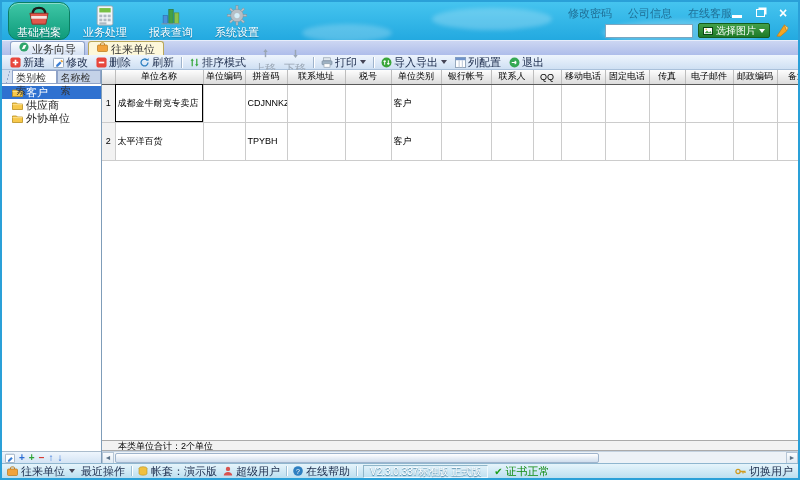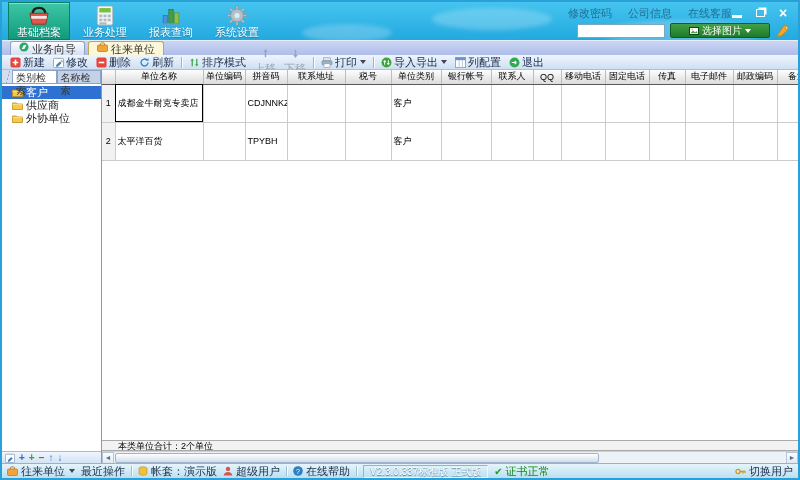--- a/index.html
+++ b/index.html
@@ -6,34 +6,34 @@
   html,body { width:800px; height:480px; overflow:hidden; font-family:"Liberation Sans","DejaVu Sans",sans-serif; }
   .window { width:800px; height:480px; border:2px solid #2aa0d8; display:flex; flex-direction:column; background:#fff; }
 
   
   .titlebar { position:relative; height:38px; background:linear-gradient(#45c4ef,#23a9e0); overflow:hidden; flex:0 0 38px; }
   .cloud { position:absolute; background:rgba(255,255,255,.22); border-radius:50%; filter:blur(2px); }
   .c1 { width:120px; height:22px; left:430px; top:6px; }
   .c2 { width:160px; height:26px; left:600px; top:18px; }
   .c3 { width:90px; height:18px; left:300px; top:22px; }
   .nav { position:absolute; left:6px; top:0; height:38px; display:flex; }
-  .nav-btn { width:62px; height:38px; display:flex; flex-direction:column; align-items:center; justify-content:center; cursor:pointer; border-radius:0; margin-right:4px; }
+  .nav-btn { width:62px; height:38px; display:flex; flex-direction:column; align-items:center; justify-content:center; cursor:pointer; border-radius:10px; margin-right:4px; }
   .nav-btn .nicon { height:22px; display:flex; align-items:flex-end; }
   .nav-btn .nlbl { font-size:11px; color:#fff; text-shadow:0 1px 1px rgba(0,60,90,.5); line-height:13px; }
   .nav-btn.active { background:linear-gradient(#3ec7a6,#0f9b7b); border:1px solid #0a7f64; box-shadow:inset 0 1px 0 rgba(255,255,255,.4); }
   .top-links { position:absolute; top:4px; right:66px; display:flex; gap:16px; }
   .top-links a { font-size:11px; color:#1f6f96; text-decoration:none; cursor:pointer; }
   .win-controls { position:absolute; top:5px; right:8px; display:flex; gap:9px; align-items:center; }
   .wc { width:14px; height:12px; display:flex; align-items:center; justify-content:center; cursor:pointer; }
   .wc-min { width:10px; height:3px; background:#fff; margin-top:6px; }
   .wc-restore { width:9px; height:8px; border:1.5px solid #fff; box-shadow:2px -2px 0 -0.5px #fff; }
   .wc-close { color:#fff; font-size:14px; font-weight:bold; line-height:12px; }
   .search-row { position:absolute; right:8px; top:21px; display:flex; align-items:center; gap:5px; }
   .img-input { width:88px; height:14px; border:1px solid #7aa6c0; background:#fff; font-size:10px; padding:0 3px; }
-  .pick-btn { height:15px; display:flex; align-items:center; gap:3px; background:linear-gradient(#43a047,#1e7a27); border:1px solid #145c1c; border-radius:2px; color:#fff; font-size:10px; padding:0 18px; cursor:pointer; }
+  .pick-btn { height:15px; display:flex; align-items:center; gap:3px; background:linear-gradient(#43a047,#1e7a27); border:1px solid #145c1c; border-radius:2px; color:#fff; font-size:10px; padding:0 4px; cursor:pointer; }
   .pick-caret { width:0; height:0; border-left:3px solid transparent; border-right:3px solid transparent; border-top:4px solid #fff; }
 
   
   .tabrow { height:15px; flex:0 0 15px; background:linear-gradient(#ccd6f2,#aebdea); border-top:1px solid #e7edfb; display:flex; align-items:flex-end; padding-left:8px; }
   .tab { height:14px; display:flex; align-items:flex-start; gap:3px; font-size:11px; color:#333; padding:0 8px; border:1px solid #8fa3c8; border-bottom:none; border-radius:3px 3px 0 0; background:linear-gradient(#fbfdff,#d4e0f2); cursor:pointer; margin-right:3px; }
   .tab.active { background:#fdf7da; border-color:#b9a75a; }
 
   
   .toolbar { height:15px; flex:0 0 15px; background:linear-gradient(#eef5fd,#cfe0f3); border-bottom:1px solid #a9c0da; display:flex; align-items:center; padding:0 4px; }
   .tb-item { display:flex; align-items:center; gap:2px; font-size:11px; color:#1c2c4c; padding:0 4px; cursor:pointer; white-space:nowrap; }

